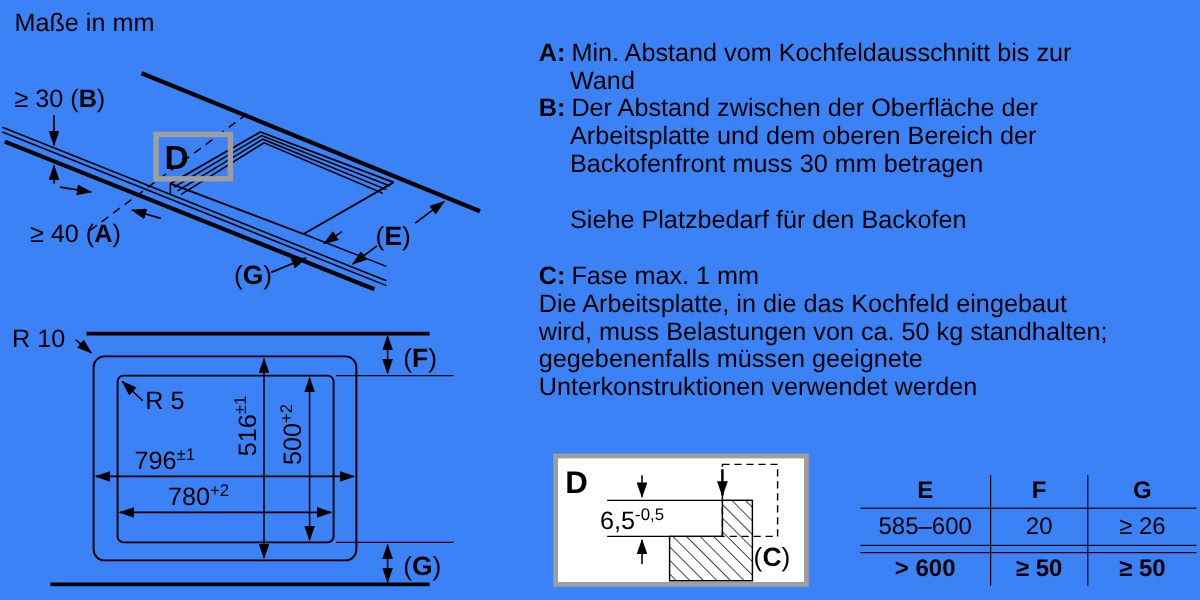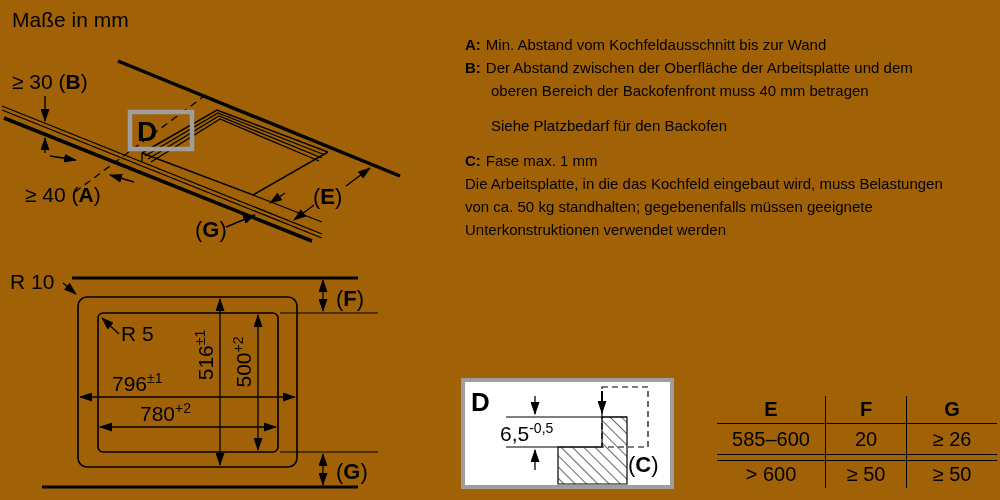--- a/index.html
+++ b/index.html
@@ -1,40 +1,40 @@
 <!DOCTYPE html>
 <html><head>
 <meta charset="utf-8">
 <style>
   html,body{margin:0;padding:0;background:#fff;}
-  #stage{position:relative;width:1000px;height:500px;background:#a16207;overflow:hidden;
+  #stage{position:relative;width:1000px;height:500px;background:#3b82f6;overflow:hidden;
          font-family:"Liberation Sans", sans-serif;color:#000;}
   #art{position:absolute;left:0;top:0;width:1000px;height:500px;}
   #art text{font-family:"Liberation Sans", sans-serif;fill:#000;}
   .b{font-weight:bold;}
   #title{position:absolute;left:12px;top:8px;font-size:21px;}
   
-  #notes{position:absolute;left:465px;top:33px;width:484px;font-size:15px;line-height:23px;}
+  #notes{position:absolute;left:449px;top:33px;width:484px;font-size:21px;line-height:23px;}
   .note{margin:0;}
   .hang{padding-left:26px;text-indent:-26px;}
   .ind{padding-left:26px;}
-  .sp{margin-top:12px;}
+  .sp{margin-top:24px;}
   .nlbl{font-weight:bold;margin-right:5px;}
   .nlbl:empty{margin-right:0;}
   
   #spec-table{position:absolute;left:717px;top:396px;border-collapse:collapse;font-size:20px;text-align:center;}
   #spec-table td,#spec-table th{padding:0;}
   #spec-table th{font-weight:bold;width:auto;}
   .cE{width:108px;}
   .cF{width:80px;border-left:1.5px solid #000;border-right:1.5px solid #000;}
   .cG{width:90px;}
   tr.hd th{height:27px;border-bottom:1.5px solid #000;}
   tr.r1 td{height:30px;border-bottom:1.2px solid #000;text-align:center;}
   tr.gap td{height:5px;border-bottom:1.2px solid #000;}
-  tr.r2 td{height:27px;}
+  tr.r2 td{height:27px;font-weight:bold;}
 </style>
 </head>
 <body>
 
 <div id="stage">
 
   <div id="title">Maße in mm</div>
 
   <svg id="art" viewBox="0 0 1000 500" xmlns="http://www.w3.org/2000/svg">
     <defs>
@@ -126,21 +126,21 @@
     </g>
     <g>
       <text x="471" y="411" font-size="26" font-weight="bold">D</text>
       <text x="500" y="441" font-size="21"><tspan>6,5</tspan><tspan dy="-8" font-size="14">-0,5</tspan></text>
       <text x="628" y="472" font-size="22"><tspan>(</tspan><tspan class="b">C</tspan><tspan>)</tspan></text>
     </g>
   </svg>
 
   <div id="notes">
     <div class="note hang"><span class="nlbl">A:</span><span>Min. Abstand vom Kochfeldausschnitt bis zur Wand</span></div>
-    <div class="note hang"><span class="nlbl">B:</span><span>Der Abstand zwischen der Oberfläche der Arbeitsplatte und dem oberen Bereich der Backofenfront muss 40 mm betragen</span></div>
+    <div class="note hang"><span class="nlbl">B:</span><span>Der Abstand zwischen der Oberfläche der Arbeitsplatte und dem oberen Bereich der Backofenfront muss 30 mm betragen</span></div>
     <div class="note ind sp"><span>Siehe Platzbedarf für den Backofen</span></div>
     <div class="note hang sp"><span class="nlbl">C:</span><span>Fase max. 1 mm</span></div>
     <div class="note"><span>Die Arbeitsplatte, in die das Kochfeld eingebaut wird, muss Belastungen von ca. 50 kg standhalten; gegebenenfalls müssen geeignete Unterkonstruktionen verwendet werden</span></div>
   </div>
 
   <table id="spec-table">
     <tbody>
         <tr class="hd">
       <th class="cE">E</th>
       <th class="cF">F</th>

